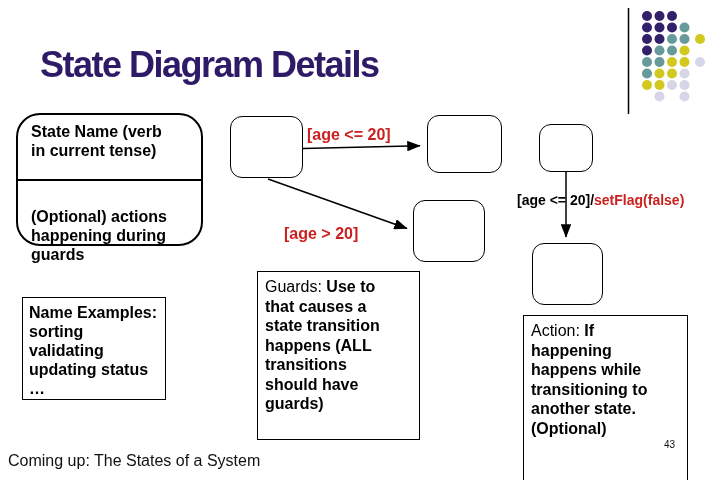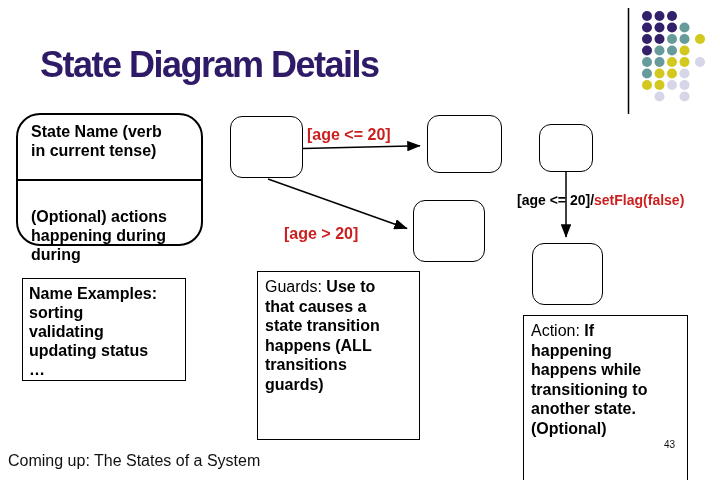--- a/index.html
+++ b/index.html
@@ -93,50 +93,51 @@
 
   <div class="abs legend-box" style="left:16px;top:113px;width:187px;height:133px;">
     <div class="legend-divider"></div>
     <div class="legend-text" style="top:7px;">
       <div>State Name (verb</div>
       <div>in current tense)</div>
     </div>
     <div class="legend-text" style="top:71px;margin-top:21px;">
       <div>(Optional) actions</div>
       <div>happening during</div>
-      <div>during</div>
+      <div>guards</div>
     </div>
   </div>
 
   <div class="abs state-shape" style="left:230px;top:116px;width:73px;height:62px;"></div>
   <div class="abs state-shape" style="left:427px;top:115px;width:75px;height:58px;"></div>
   <div class="abs state-shape" style="left:539px;top:124px;width:54px;height:48px;"></div>
   <div class="abs state-shape" style="left:413px;top:200px;width:72px;height:62px;"></div>
   <div class="abs state-shape" style="left:532px;top:243px;width:71px;height:62px;"></div>
 
   <div class="abs guard-label" style="left:307px;top:126px;font-size:16px;">[age &lt;= 20]</div>
   <div class="abs guard-label" style="left:284px;top:193px;font-size:16px;margin-top:32px;">[age &gt; 20]</div>
   <div class="abs guard-label" style="left:517px;top:192px;font-size:14px;">
     <span class="guard-event">[age &lt;= 20]/</span><span>setFlag(false)</span>
   </div>
 
-  <div class="abs note-box" style="left:22px;top:278px;width:164px;height:103px;">
+  <div class="abs note-box" style="left:22px;top:297px;width:144px;height:103px;">
     <div>Name Examples:</div>
     <div>sorting</div>
     <div>validating</div>
     <div>updating status</div>
     <div>…</div>
   </div>
 
   <div class="abs note-box guards-box" style="left:257px;top:271px;width:163px;height:169px;">
     <div><span class="reg">Guards:</span><span> Use to</span></div>
     <div>that causes a</div>
     <div>state transition</div>
     <div>happens (ALL</div>
     <div>transitions</div>
+    <div>should have</div>
     <div>guards)</div>
   </div>
 
   <div class="abs note-box action-box" style="left:523px;top:315px;width:165px;height:172px;">
     <div><span class="reg">Action:</span><span> If</span></div>
     <div>happening</div>
     <div>happens while</div>
     <div>transitioning to</div>
     <div>another state.</div>
     <div>(Optional)</div>

